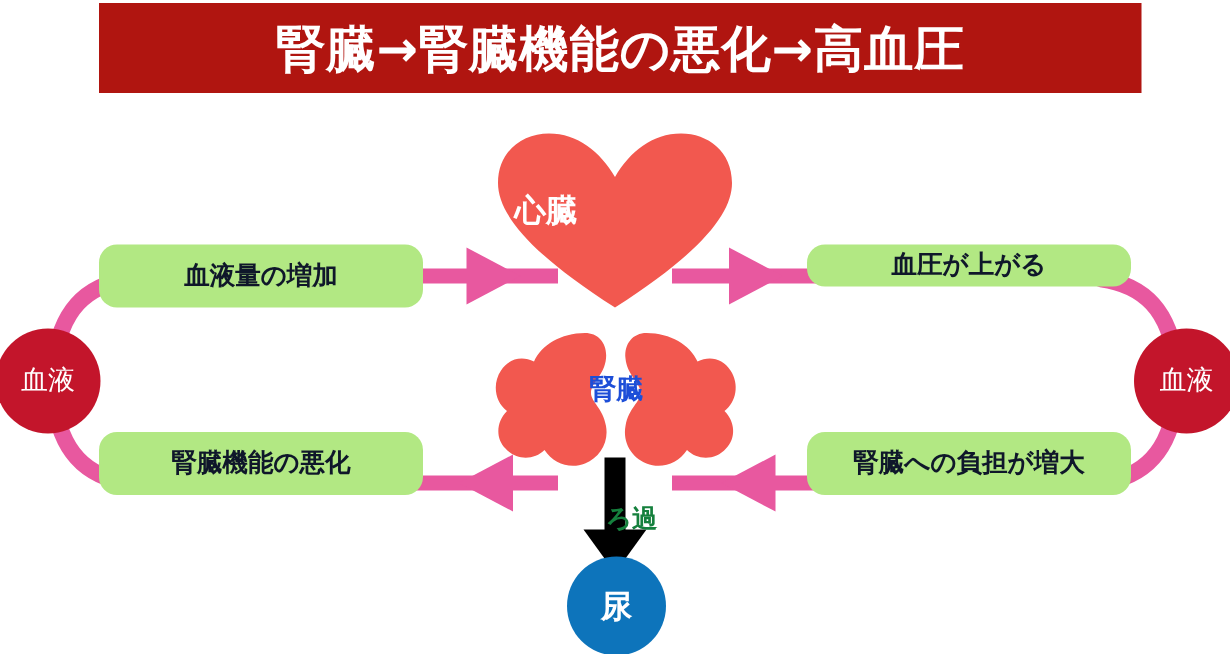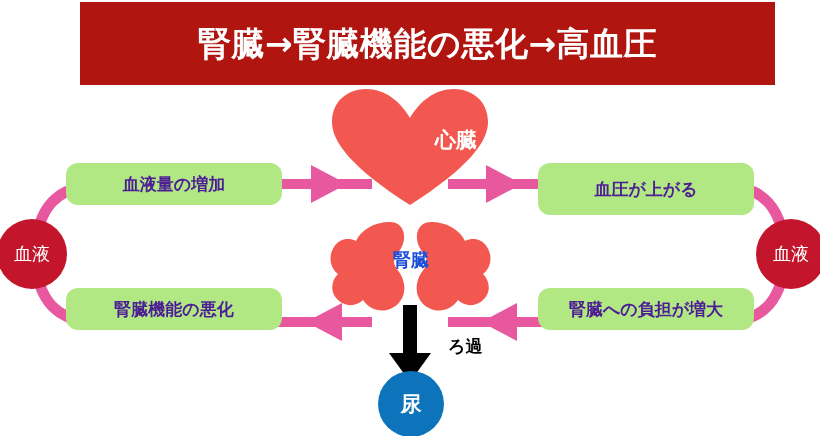--- a/index.html
+++ b/index.html
@@ -16,24 +16,24 @@
   #stage {
     position: relative;
     width: 820px;
     height: 436px;
     background: #ffffff;
   }
 
   
   .title-banner {
     position: absolute;
-    left: 80px;
+    left: 66px;
     top: 2px;
     width: 695px;
-    height: 83px;
+    height: 60px;
     background: #b01510;
     display: flex;
     align-items: center;
     justify-content: center;
   }
   .title-text {
     color: #ffffff;
     font-size: 33px;
     font-weight: bold;
     letter-spacing: 0.5px;
@@ -54,28 +54,28 @@
   .green-box {
     position: absolute;
     background: #b2e883;
     border-radius: 12px;
     display: flex;
     align-items: center;
     justify-content: center;
     box-sizing: border-box;
   }
   .green-box span {
-    color: #4c1d95;
+    color: #0f172a;
     font-size: 17px;
     font-weight: bold;
     white-space: nowrap;
     line-height: 1;
   }
   #box-blood-volume  { left: 66px;  top: 163px; width: 216px; height: 42px; }
-  #box-bp-rises      { left: 538px; top: 163px; width: 216px; height: 52px; }
+  #box-bp-rises      { left: 538px; top: 163px; width: 216px; height: 28px; }
   #box-kidney-worse  { left: 66px;  top: 288px; width: 216px; height: 42px; }
   #box-kidney-burden { left: 538px; top: 288px; width: 216px; height: 42px; }
 
   
   .blood-circle {
     position: absolute;
     width: 70px;
     height: 70px;
     border-radius: 50%;
     background: #c3152b;
@@ -92,21 +92,21 @@
   }
   #blood-left  { left: -3px;  top: 219px; }
   #blood-right { left: 756px; top: 219px; }
 
   
   .heart-label {
     position: absolute;
     left: 343px;
     top: 130px;
     width: 134px;
-    text-align: right;
+    text-align: left;
     color: #ffffff;
     font-size: 21px;
     font-weight: bold;
     line-height: 1;
     pointer-events: none;
   }
 
   
   .kidney-label {
     position: absolute;
@@ -117,23 +117,23 @@
     color: #1d4ed8;
     font-size: 18px;
     font-weight: bold;
     line-height: 1;
     pointer-events: none;
   }
 
   
   .filtration-label {
     position: absolute;
-    left: 448px;
+    left: 404px;
     top: 338px;
-    color: #000000;
+    color: #15803d;
     font-size: 17px;
     font-weight: bold;
     white-space: nowrap;
     line-height: 1;
   }
 
   
   #urine-circle {
     position: absolute;
     left: 378px;

